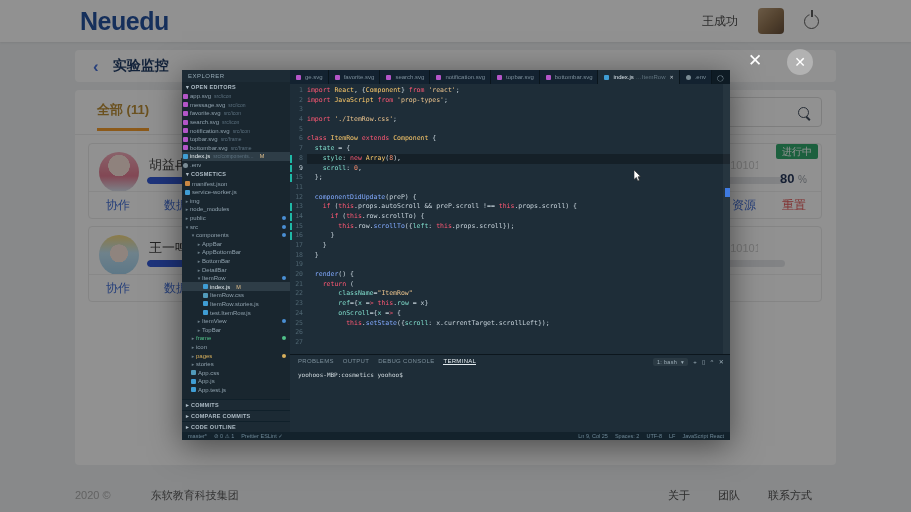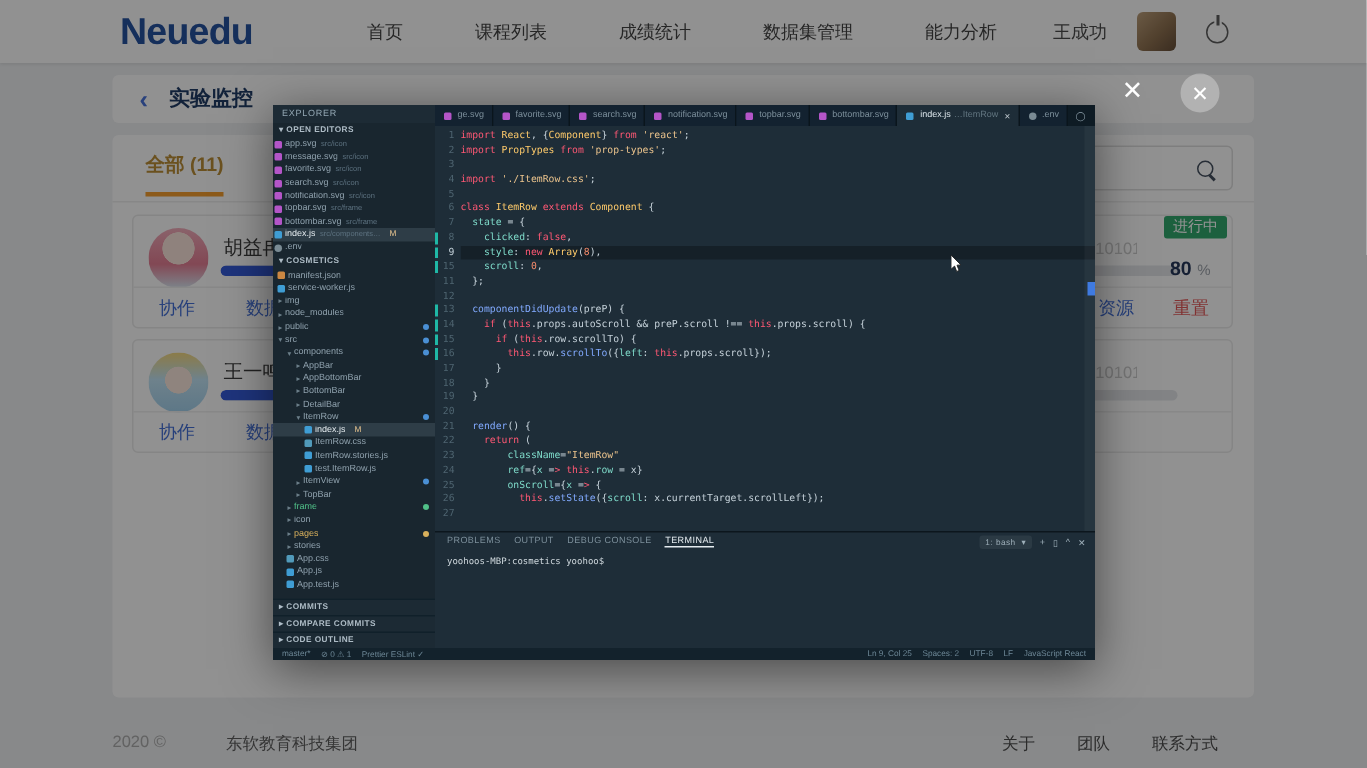--- a/index.html
+++ b/index.html
@@ -142,27 +142,20 @@
   .statusbar{height:8px;background:#13222c;display:flex;align-items:center;gap:7px;
       padding:0 6px;font-size:5.5px;color:#6d8796;overflow:hidden;flex:none;}
   .sb-item{white-space:nowrap;cursor:pointer;}
   .sb-right{margin-left:auto;display:flex;gap:7px;}
 </style>
 </head>
 <body>
 
 <div class="navbar">
   <div class="logo">Neuedu</div>
-  <div class="nav-menu">
-      <div class="nav-item">首页</div>
-      <div class="nav-item">课程列表</div>
-      <div class="nav-item">成绩统计</div>
-      <div class="nav-item">数据集管理</div>
-      <div class="nav-item">能力分析</div>
-    </div>
   <div class="nav-right">
     <span class="nav-user">王成功</span>
     <span class="nav-avatar"></span>
     <span class="power"></span>
   </div>
 </div>
 
 <div class="header-card">
   <span class="back">‹</span>
   <span class="page-title">实验监控</span>
@@ -464,27 +457,26 @@
             <div class="gl">21</div>
             <div class="gl">22</div>
             <div class="gl">23</div>
             <div class="gl">24</div>
             <div class="gl">25</div>
             <div class="gl">26</div>
             <div class="gl">27</div>
           </div>
         <div class="lines">
             <div class="cl"><span class="c-k">import</span> <span class="c-C">React</span>, {<span class="c-C">Component</span>} <span class="c-k">from</span> <span class="c-s">'react'</span>;</div>
-            <div class="cl"><span class="c-k">import</span> <span class="c-C">PropTypes</span> <span class="c-k">from</span> <span class="c-s">'prop-types'</span>;</div>
+            <div class="cl"><span class="c-k">import</span> <span class="c-C">JavaScript</span> <span class="c-k">from</span> <span class="c-s">'prop-types'</span>;</div>
             <div class="cl">&nbsp;</div>
             <div class="cl"><span class="c-k">import</span> <span class="c-s">'./ItemRow.css'</span>;</div>
             <div class="cl">&nbsp;</div>
             <div class="cl"><span class="c-k">class</span> <span class="c-C">ItemRow</span> <span class="c-k">extends</span> <span class="c-C">Component</span> {</div>
             <div class="cl">  <span class="c-a">state</span> = {</div>
-            <div class="cl">    <span class="c-a">clicked</span>: <span class="c-k">false</span>,</div>
             <div class="cl cur">    <span class="c-a">style</span>: <span class="c-k">new</span> <span class="c-C">Array</span>(<span class="c-n">8</span>),</div>
             <div class="cl">    <span class="c-a">scroll</span>: <span class="c-n">0</span>,</div>
             <div class="cl">  };</div>
             <div class="cl">&nbsp;</div>
             <div class="cl">  <span class="c-f">componentDidUpdate</span>(preP) {</div>
             <div class="cl">    <span class="c-k">if</span> (<span class="c-k">this</span>.props.autoScroll &amp;&amp; preP.scroll !== <span class="c-k">this</span>.props.scroll) {</div>
             <div class="cl">      <span class="c-k">if</span> (<span class="c-k">this</span>.row.scrollTo) {</div>
             <div class="cl">        <span class="c-k">this</span>.row.<span class="c-f">scrollTo</span>({<span class="c-a">left</span>: <span class="c-k">this</span>.props.scroll});</div>
             <div class="cl">      }</div>
             <div class="cl">    }</div>

